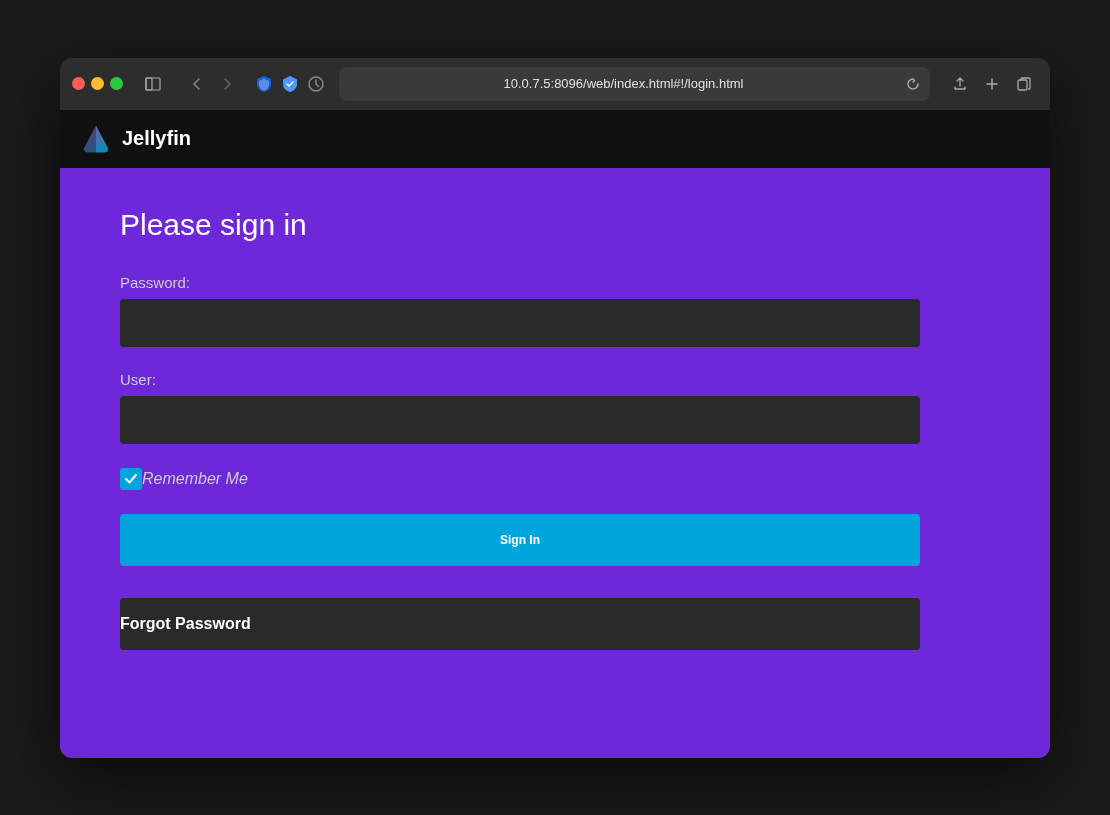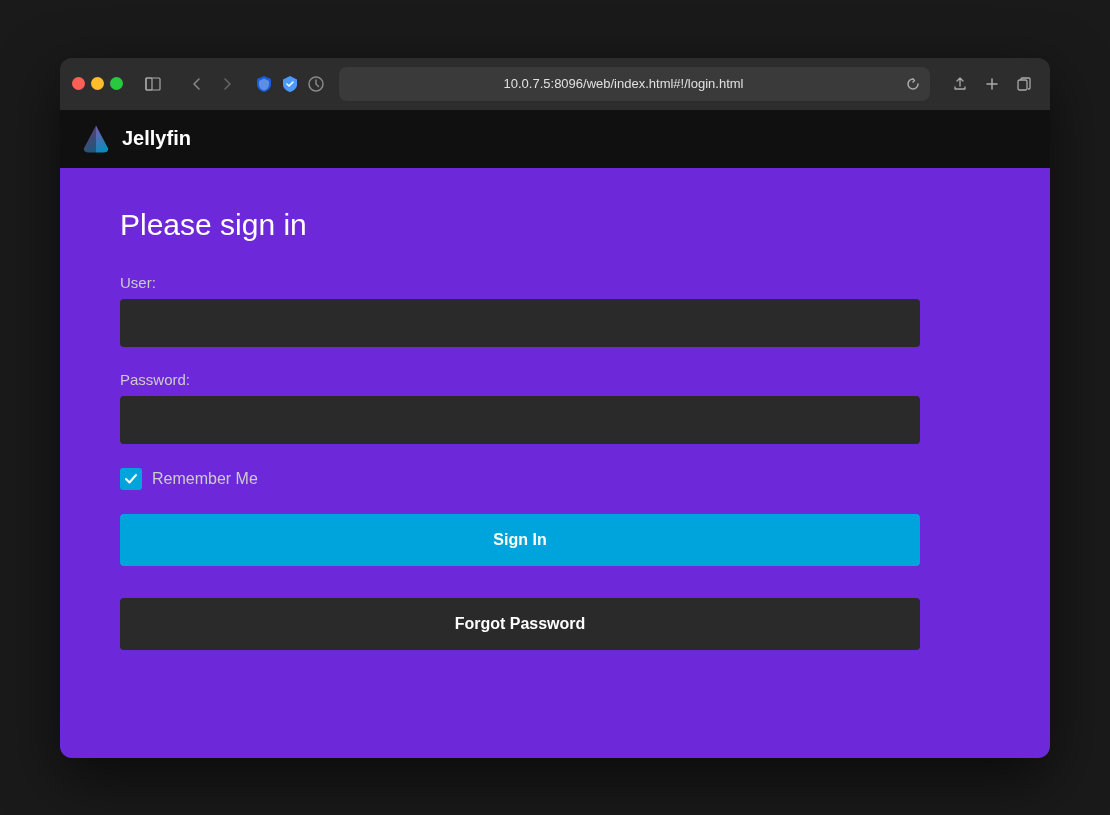--- a/index.html
+++ b/index.html
@@ -180,22 +180,22 @@
       border-radius: 4px;
       color: #ffffff;
       font-size: 16px;
       padding: 0 14px;
       outline: none;
     }
 
     .checkbox-group {
       display: flex;
       align-items: center;
-      gap: 10px;
       margin-bottom: 24px;
+      font-style: italic;
     }
 
     .checkbox-custom {
       width: 22px;
       height: 22px;
       background: #00a4dc;
       border-radius: 3px;
       display: flex;
       align-items: center;
       justify-content: center;
@@ -213,42 +213,42 @@
       font-size: 16px;
     }
 
     .sign-in-btn {
       width: 800px;
       height: 52px;
       background: #00a4dc;
       border: none;
       border-radius: 4px;
       color: #ffffff;
-      font-size: 16px;
+      font-size: 12px;
       font-weight: 600;
       cursor: pointer;
       display: flex;
       align-items: center;
       justify-content: center;
       margin-bottom: 32px;
     }
 
     .forgot-password-btn {
       width: 800px;
       height: 52px;
       background: #2a2a2a;
       border: none;
       border-radius: 4px;
       color: #ffffff;
       font-size: 16px;
       font-weight: 600;
       cursor: pointer;
       display: flex;
       align-items: center;
-      justify-content: center;
+      justify-content: flex-start;
     }
 
     
     .jf-logo-svg {
       width: 32px;
       height: 32px;
     }
   </style>
 </head>
 <body>
@@ -352,27 +352,27 @@
       <span class="jellyfin-name">Jellyfin</span>
     </div>
   </div>
 
   <div class="page-content">
     <div class="login-container">
 
       <h1 class="page-title">Please sign in</h1>
 
       <div class="form-group">
+        <label class="form-label">Password:</label>
+        <input type="password" class="form-input" placeholder="" style="">
+      </div>
+
+      <div class="form-group">
         <label class="form-label">User:</label>
         <input type="text" class="form-input" placeholder="" style="">
-      </div>
-
-      <div class="form-group">
-        <label class="form-label">Password:</label>
-        <input type="password" class="form-input" placeholder="" style="">
       </div>
 
       <div class="checkbox-group">
         <div class="checkbox-custom">
           <svg viewBox="0 0 14 14" fill="none">
             <path d="M2 7l3.5 3.5L12 3" stroke="white" stroke-width="2" stroke-linecap="round" stroke-linejoin="round"></path>
           </svg>
         </div>
         <span class="checkbox-label">Remember Me</span>
       </div>

